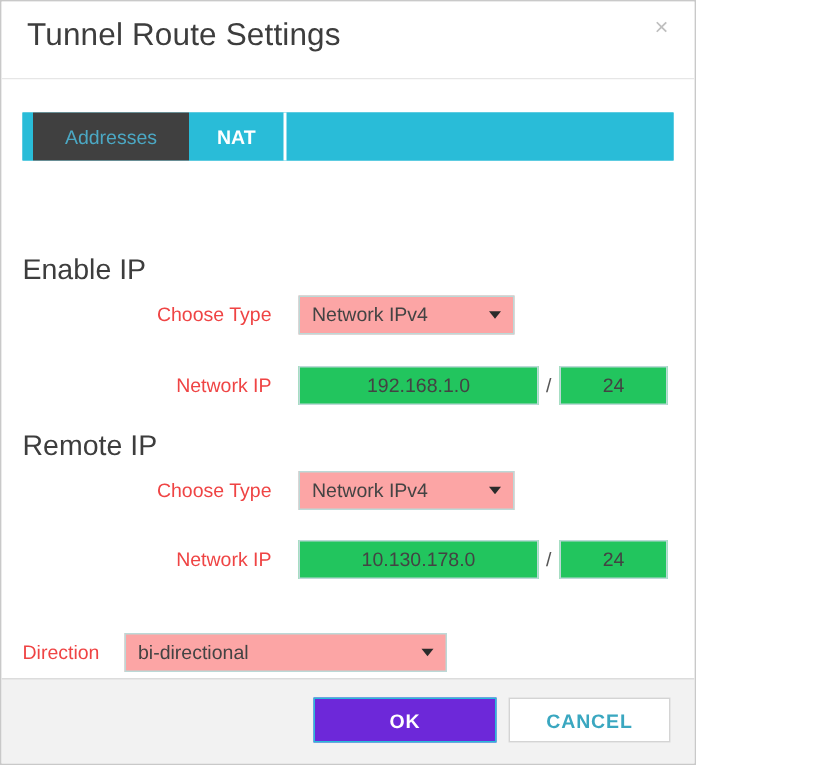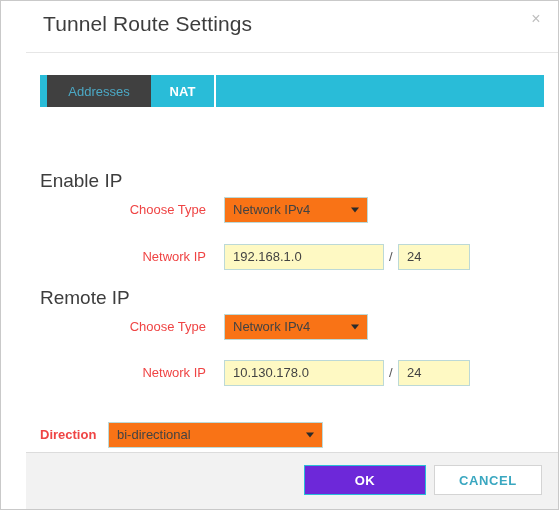--- a/index.html
+++ b/index.html
@@ -10,28 +10,27 @@
   body {
     width: 559px;
     height: 510px;
     font-family: "Liberation Sans", sans-serif;
     -webkit-font-smoothing: antialiased;
   }
 
   .dialog {
     position: relative;
     box-sizing: border-box;
-    width: 559px;
+    width: 464px;
     height: 510px;
     background: #ffffff;
     border: 1px solid #c9c9c9;
     display: flex;
     flex-direction: column;
     overflow: hidden;
-    padding-left: 25px;
   }
 
   
   .dlg-header {
     position: relative;
     height: 51px;
     flex: 0 0 51px;
     border-bottom: 1px solid #e6e6e6;
     background: #ffffff;
   }
@@ -138,36 +137,37 @@
     color: #ef4444;
     line-height: 26px;
     white-space: nowrap;
   }
 
   .field {
     position: absolute;
     box-sizing: border-box;
     height: 26px;
     border: 1px solid #bcd9d7;
-    background: #fef9c3;
+    background: #22c55e;
     font-size: 13px;
     color: #434343;
     line-height: 24px;
     padding: 0 8px;
     white-space: nowrap;
     overflow: hidden;
     cursor: text;
+    text-align: center;
   }
 
   .select {
     position: absolute;
     box-sizing: border-box;
     height: 26px;
     border: 1px solid #bcd9d7;
-    background: #f97316;
+    background: #fca5a5;
     font-size: 13px;
     color: #434343;
     line-height: 24px;
     padding: 0 8px;
     white-space: nowrap;
     overflow: hidden;
     cursor: pointer;
   }
   .select .caret {
     position: absolute;
@@ -205,21 +205,20 @@
   .inp-mask { left: 372px; width: 72px; }
 
   
   #row-direction { top: 369px; }
   #row-direction .row-label {
     left: 0px;
     width: 68px;
     text-align: left;
     padding-left: 14px;
     box-sizing: content-box;
-    font-weight: bold;
   }
   .sel-direction { left: 82px; width: 215px; }
 
   
   .checkrow {
     position: absolute;
     left: 14px;
     top: 412px;
     height: 20px;
     display: flex;

